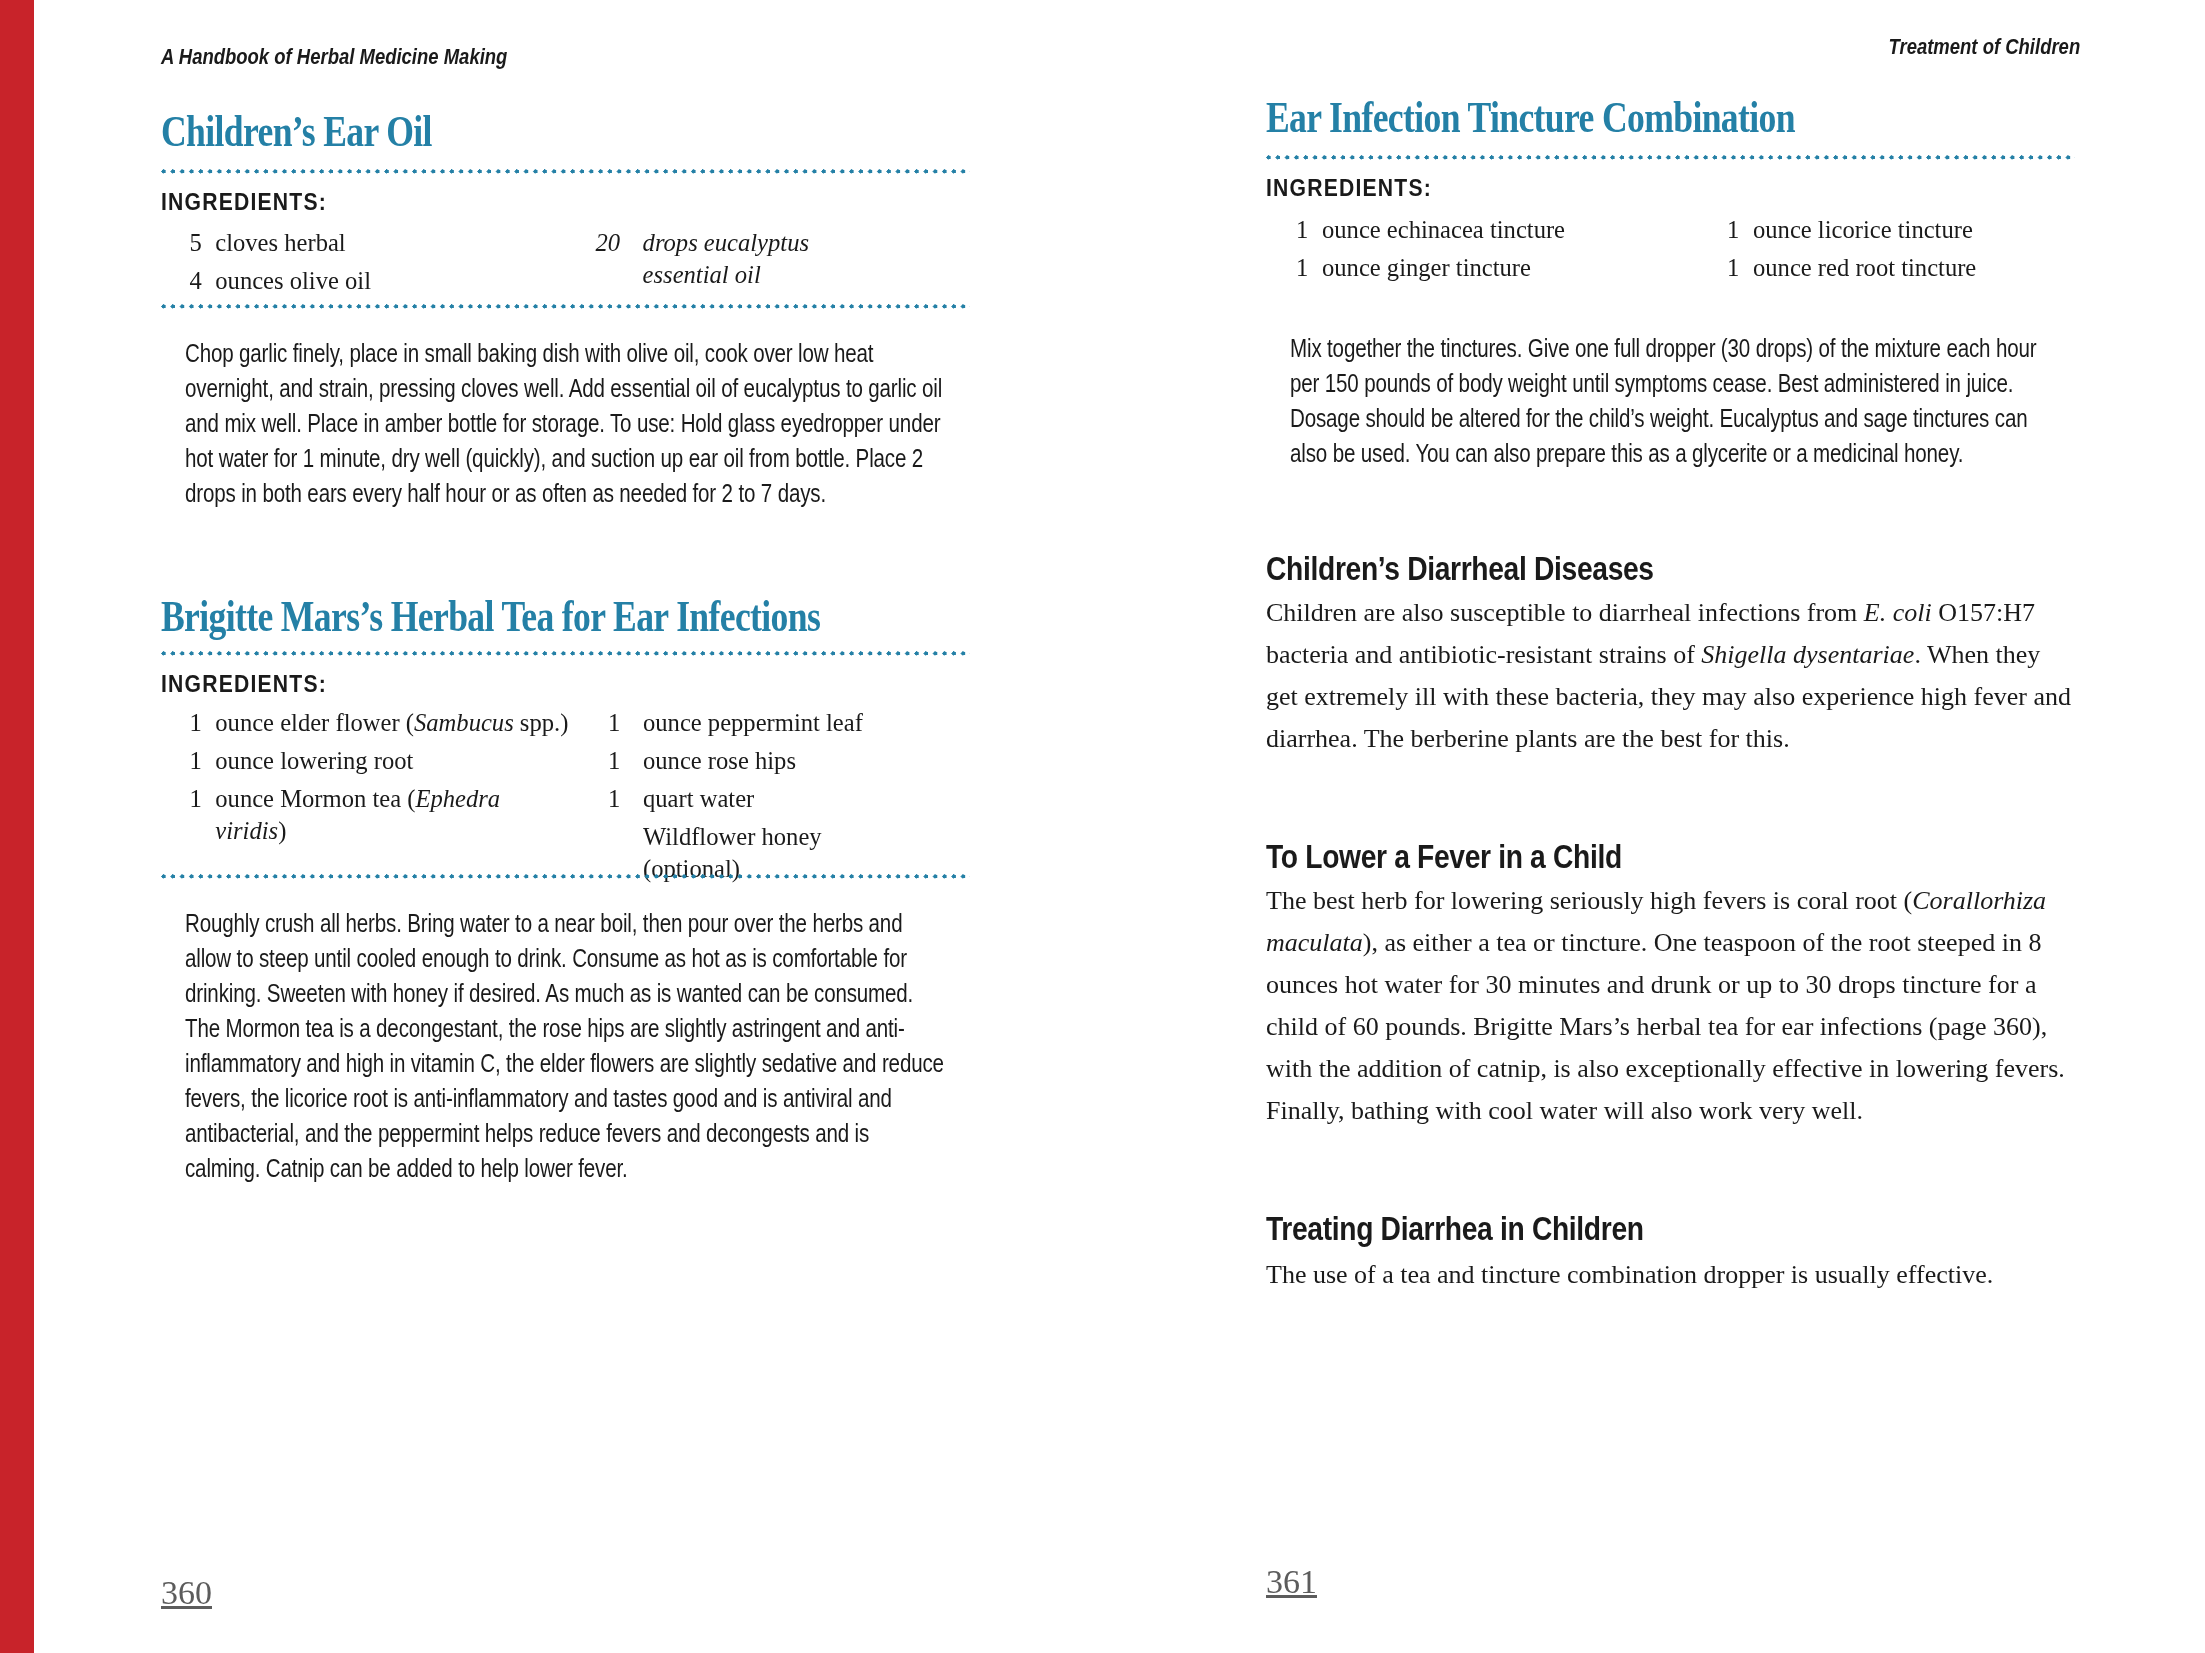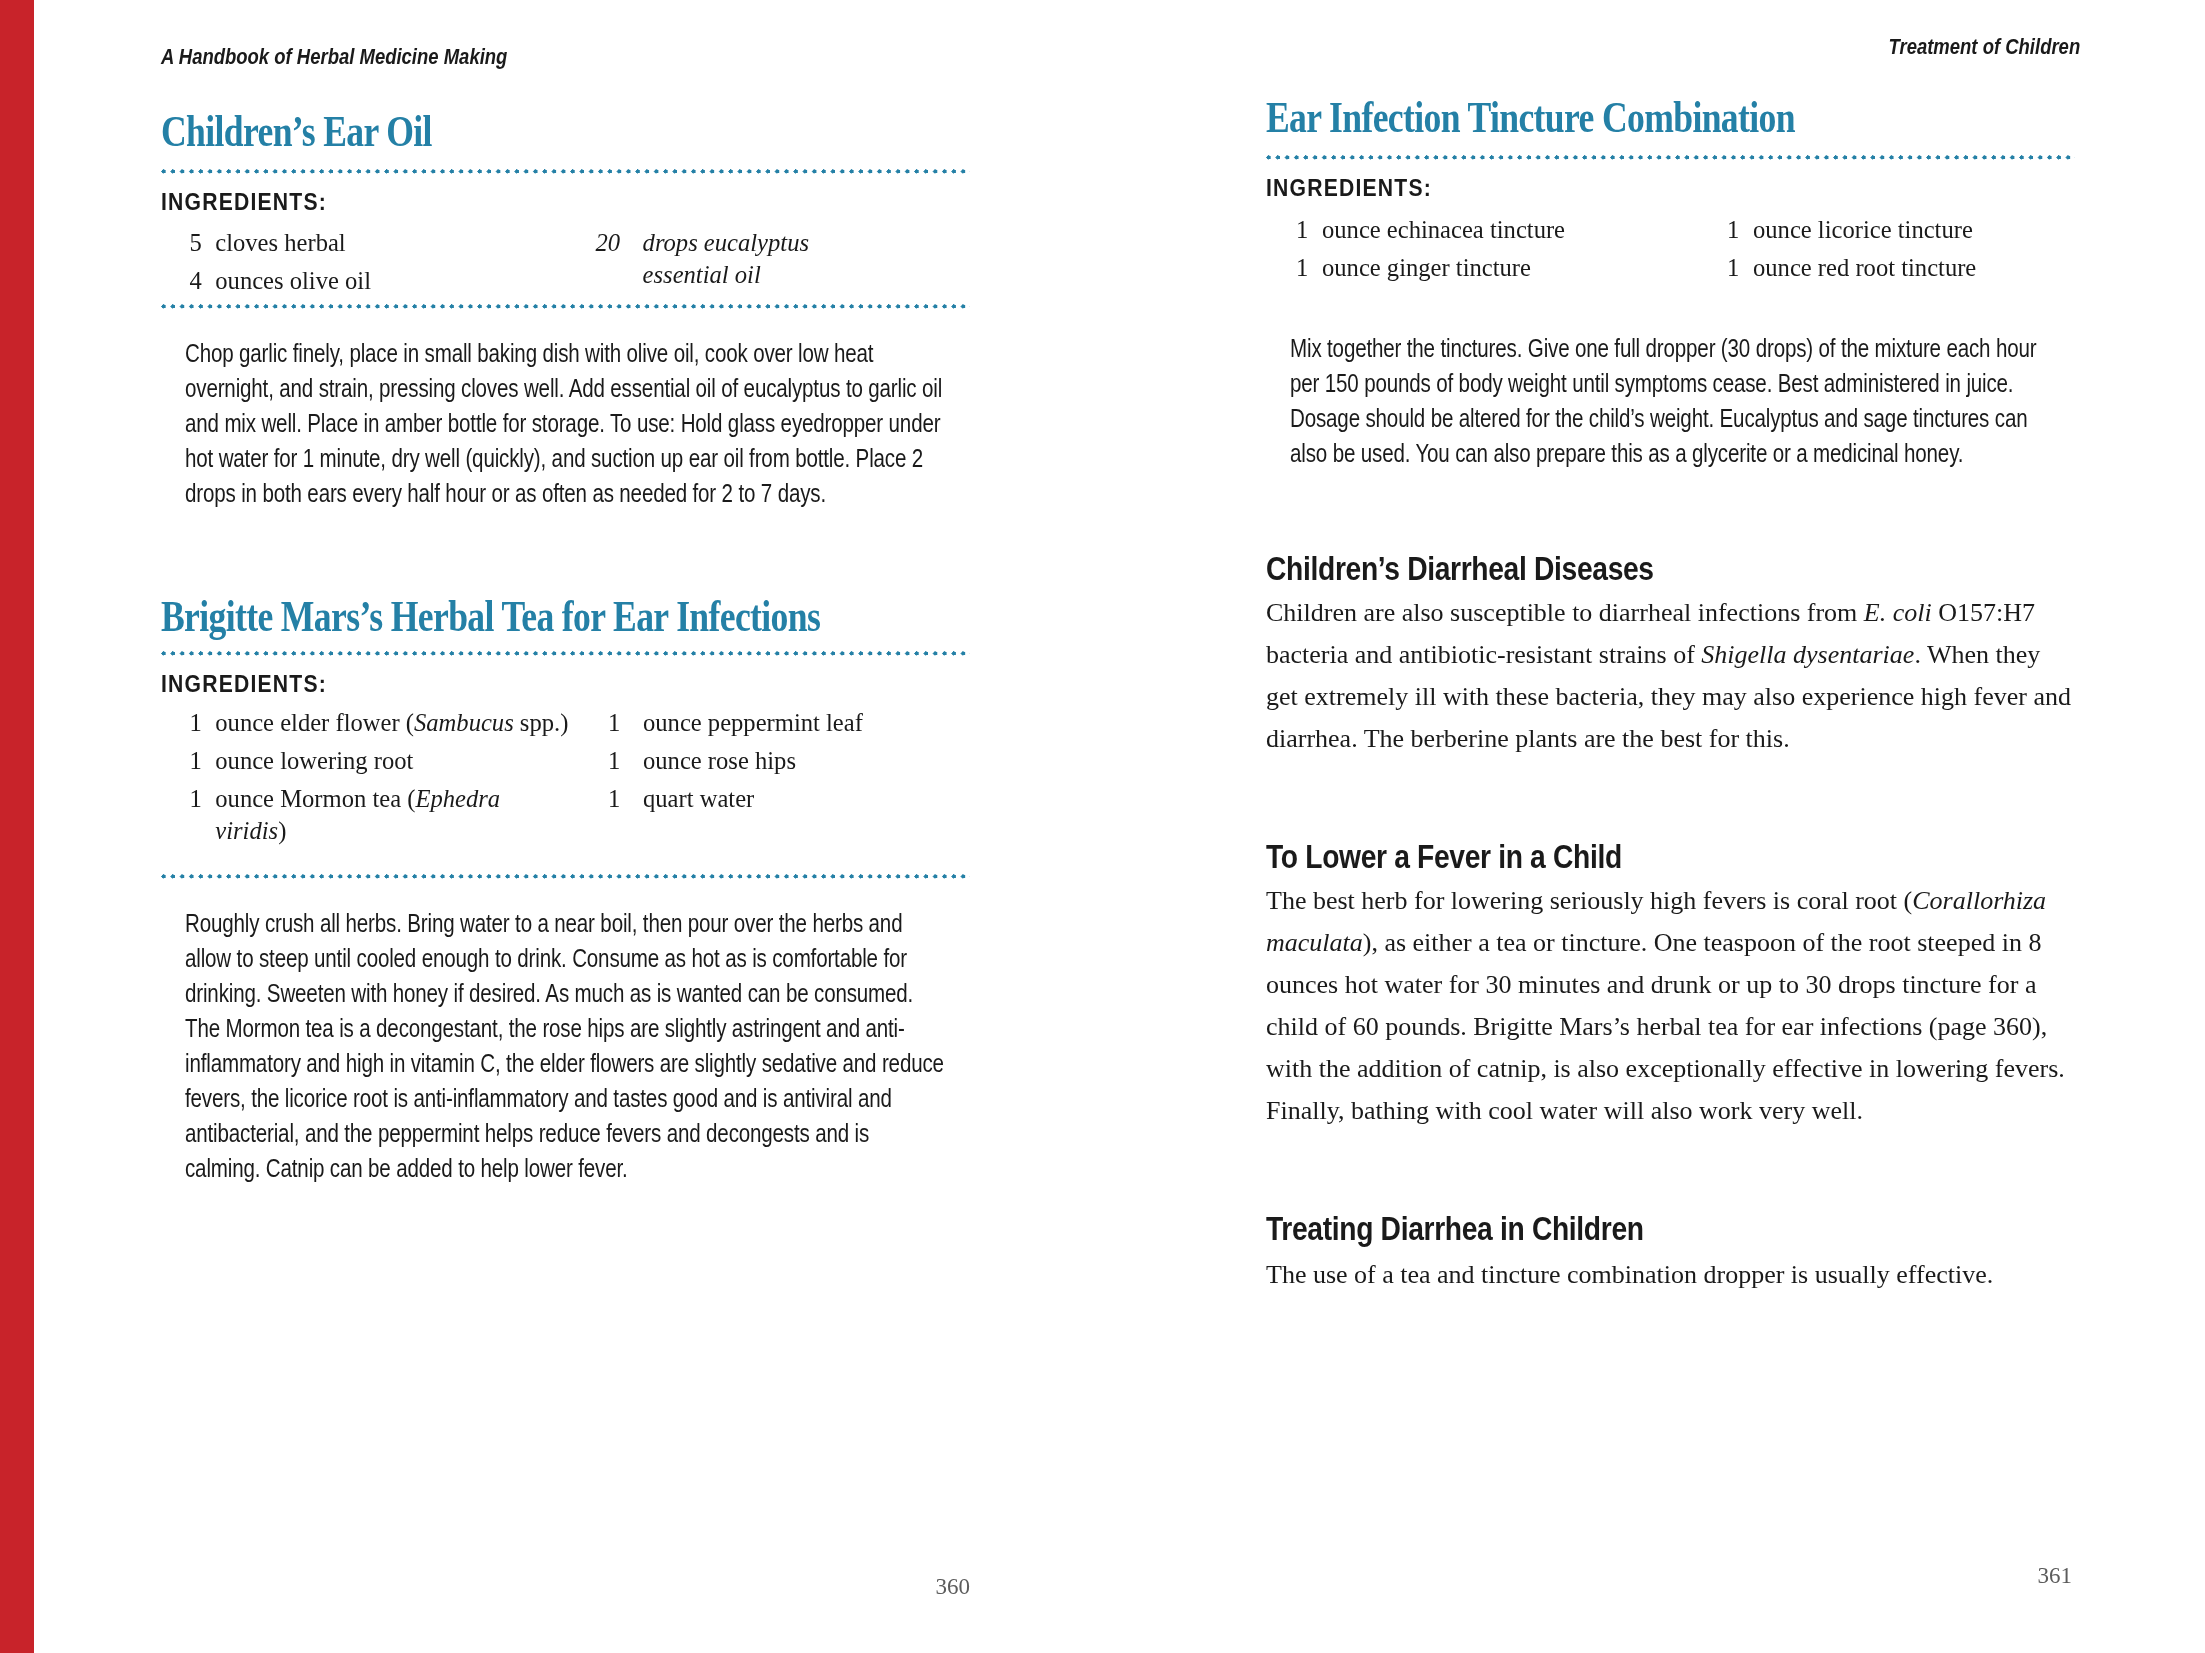--- a/index.html
+++ b/index.html
@@ -45,22 +45,22 @@
     font-size:25.4px; line-height:35px; letter-spacing:-0.2px; width:937px;
     transform:scaleX(.81); transform-origin:0 0;
   }
   .sechead {
     margin:0; font-weight:bold; font-size:34px; line-height:37px; letter-spacing:-0.4px;
     white-space:nowrap; transform:scaleX(.83); transform-origin:0 0;
   }
   .serifbody { font-family:"Liberation Serif", serif; font-size:26px; line-height:42px; width:806px; }
   .serifbody i, .ingrow i { font-style:italic; }
   .pagenum {
-    font-family:"Liberation Serif", serif; font-size:23px; color:#5c5c5c;
-    width:809px; text-align:right;
+    font-family:"Liberation Serif", serif; font-size:34px; color:#5c5c5c;
+    width:809px; text-align:left;text-decoration:underline;
   }
 </style>
 </head>
 <body>
 
 <div>
   <div class="spine"></div>
 
   <section class="page left">
     <div class="abs runhead" style="top:44px; left:0;">A Handbook of Herbal Medicine Making</div>
@@ -116,20 +116,24 @@
           <span class="itx w290"><span>ounce peppermint leaf</span></span>
         </div>
         <div class="ingrow">
           <span class="qty">1</span>
           <span class="itx w290"><span>ounce rose hips</span></span>
         </div>
         <div class="ingrow">
           <span class="qty">1</span>
           <span class="itx w290"><span>quart water</span></span>
         </div>
+        <div class="ingrow">
+          <span class="qty"></span>
+          <span class="itx w290"><span>Wildflower honey (optional)</span></span>
+        </div>
       </div>
     </div>
 
     <div class="abs dotted" style="top:874px; left:0;"></div>
     <div class="abs instr" style="top:906px; left:24px;">Roughly crush all herbs. Bring water to a near boil, then pour over the herbs and allow to steep until cooled enough to drink. Consume as hot as is comfortable for drinking. Sweeten with honey if desired. As much as is wanted can be consumed. The Mormon tea is a decongestant, the rose hips are slightly astringent and anti-inflammatory and high in vitamin C, the elder flowers are slightly sedative and reduce fevers, the licorice root is anti-inflammatory and tastes good and is antiviral and antibacterial, and the peppermint helps reduce fevers and decongests and is calming. Catnip can be added to help lower fever.</div>
 
     <div class="abs pagenum" style="top:1574px; left:0;">360</div>
   </section>
 
   <section class="page right">

